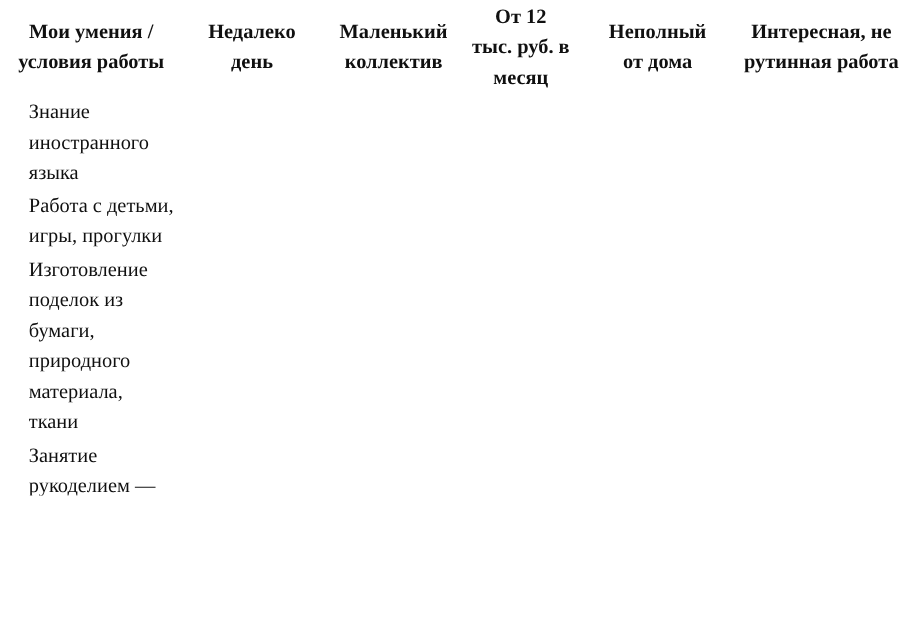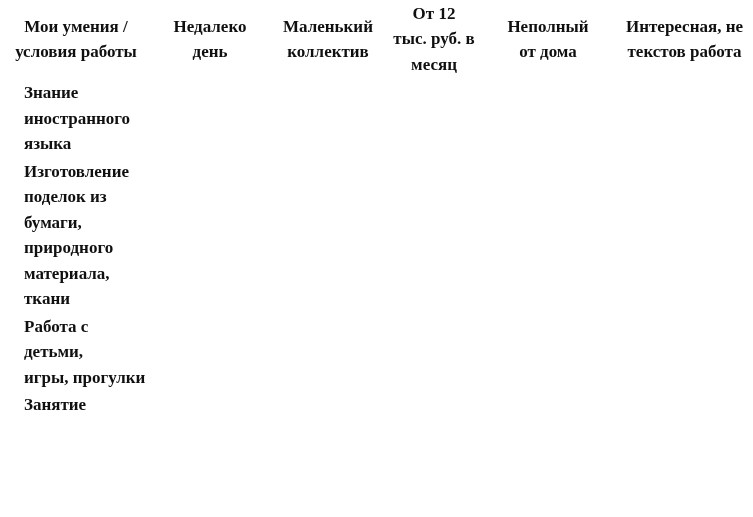--- a/index.html
+++ b/index.html
@@ -35,21 +35,21 @@
     height: 78px;
     vertical-align: middle;
     text-align: center;
     font-weight: bold;
     font-size: 17px;
     line-height: 25.5px;
     padding: 0 2px;
     white-space: pre-line;
   }
   tbody th {
-    font-weight: bold;
+    font-weight: normal;
     text-align: left;
     vertical-align: top;
     font-size: 17px;
     line-height: 25.5px;
     padding: 2px 6px 0 24px;
     white-space: pre-line;
   }
   tbody td {
     vertical-align: top;
     padding: 2px 4px 0 4px;
@@ -77,50 +77,50 @@
         <th>Недалеко
 день</th>
         <th>Маленький
 коллектив</th>
         <th>От 12
 тыс. руб. в
 месяц</th>
         <th>Неполный
 от дома</th>
         <th>Интересная, не
-текстов работа</th>
+рутинная работа</th>
       </tr>
     </thead>
     <tbody>
       <tr>
         <th>Знание
 иностранного
 языка</th>
         <td></td>
         <td></td>
         <td></td>
         <td></td>
         <td></td>
       </tr>
       <tr>
-        <th>Изготовление
-поделок из
-бумаги,
-природного
-материала,
-ткани</th>
+        <th>Работа с детьми,
+игры, прогулки</th>
         <td></td>
         <td></td>
         <td></td>
         <td></td>
         <td></td>
       </tr>
       <tr>
-        <th>Работа с детьми,
-игры, прогулки</th>
+        <th>Изготовление
+поделок из
+бумаги,
+природного
+материала,
+ткани</th>
         <td></td>
         <td></td>
         <td></td>
         <td></td>
         <td></td>
       </tr>
       <tr>
         <th>Занятие
 рукоделием —
 вязание,

